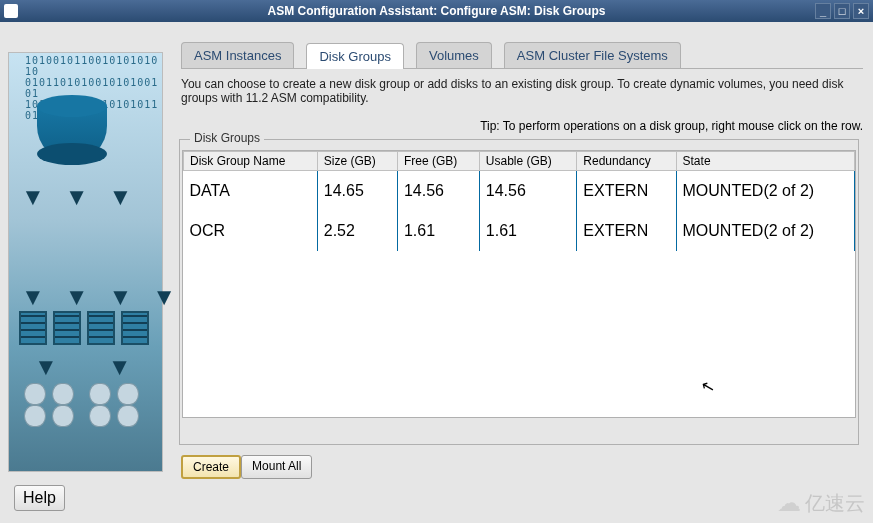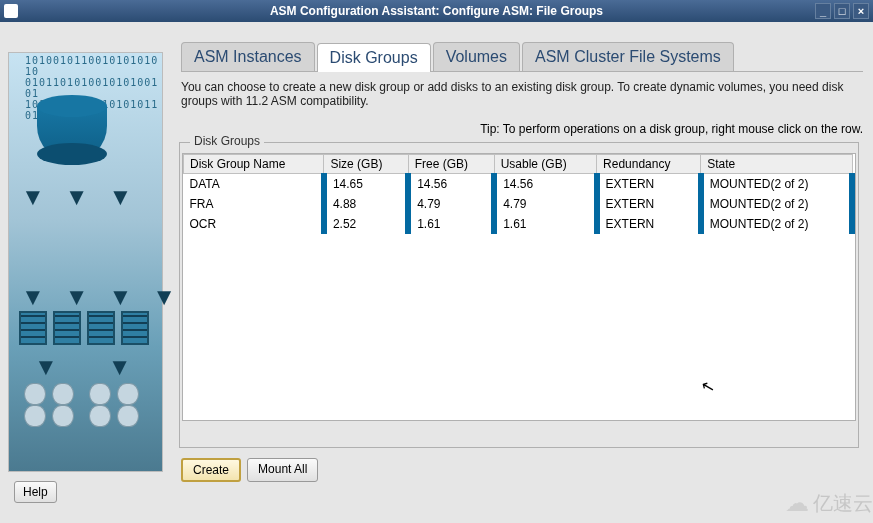--- a/index.html
+++ b/index.html
@@ -120,24 +120,24 @@
     display: flex;
     border-bottom: 1px solid #b0b0b0;
     margin-left: 6px;
   }
   .tab {
     padding: 5px 12px;
     border: 1px solid #b0b0b0;
     border-bottom: none;
     background: #d4d4d4;
     color: #2b4b72;
-    margin-right: 2px;
+    margin-right: 12px;
     border-radius: 4px 4px 0 0;
     cursor: pointer;
-    font-size: 16px;
+    font-size: 13px;
   }
   .tab.active {
     background: #fff;
     position: relative;
     top: 1px;
   }
   .info-text { margin: 8px 0 14px 6px; color: #222; }
   .tip-text { margin-bottom: 6px; margin-left: 6px; text-align: right; }
   .fieldset {
     border: 1px solid #b0b0b0;
@@ -163,55 +163,54 @@
   table.dg { width: 100%; border-collapse: collapse; }
   table.dg th {
     background: #eee;
     text-align: left;
     padding: 2px 6px;
     border: 1px solid #c0c0c0;
     font-weight: normal;
     font-size: 12px;
   }
   table.dg td {
-    padding: 3px 6px;
-    border-right: 6px solid #0369a1;
-    font-size: 12px;
+    padding: 11px 6px;
+    border-right: 1px solid #0369a1;
+    font-size: 16px;
   }
   .btn-row {
     display: flex;
-    gap: 6px;
     margin: 10px 0 0 6px;
   }
   .btn {
     padding: 3px 10px;
     border: 1px solid #999;
     border-radius: 3px;
     background: linear-gradient(#fafafa,#e0e0e0);
     cursor: pointer;
     font-size: 12px;
   }
   .btn.primary {
     background: linear-gradient(#fff8e0, #f3e4b0);
     border: 2px solid #c0a040;
   }
   .help-btn {
     position: absolute;
     left: 14px;
-    bottom: 20px;
+    bottom: 12px;
     padding: 3px 8px;
     border: 1px solid #999;
     border-radius: 3px;
     background: linear-gradient(#fafafa,#e0e0e0);
     cursor: pointer;
-    font-size: 12px;
+    font-size: 16px;
   }
   .watermark {
     position: absolute;
-    right: 0; bottom: 6px;
+    right: 8px; bottom: 6px;
     color: #c6c6c6;
     font-size: 20px;
     display: flex;
     align-items: center;
     gap: 4px;
     font-family: "SimSun", serif;
   }
   .watermark .cloud {
     font-size: 24px;
     color: #d0d0d0;
@@ -224,21 +223,21 @@
     color: #000;
     pointer-events: none;
     transform: rotate(-15deg);
   }
 </style>
 </head>
 <body>
 
 <div class="titlebar">
   <div class="title-icon"></div>
-  <span>ASM Configuration Assistant: Configure ASM: File Groups</span>
+  <span>ASM Configuration Assistant: Configure ASM: Disk Groups</span>
   <div class="win-controls">
     <div class="win-btn">_</div>
     <div class="win-btn">□</div>
     <div class="win-btn">×</div>
   </div>
 </div>
 
 <div class="content-area">
   <div class="sidebar-deco">
     <div class="binary">101001011001010101010<br>010110101001010100101<br>101010110101010101101</div>
@@ -314,28 +313,20 @@
           <tbody>
             <tr>
               <td>DATA</td>
               <td>14.65</td>
               <td>14.56</td>
               <td>14.56</td>
               <td>EXTERN</td>
               <td>MOUNTED(2 of 2)</td>
             </tr>
             <tr>
-              <td>FRA</td>
-              <td>4.88</td>
-              <td>4.79</td>
-              <td>4.79</td>
-              <td>EXTERN</td>
-              <td>MOUNTED(2 of 2)</td>
-            </tr>
-            <tr>
               <td>OCR</td>
               <td>2.52</td>
               <td>1.61</td>
               <td>1.61</td>
               <td>EXTERN</td>
               <td>MOUNTED(2 of 2)</td>
             </tr>
           </tbody>
         </table>
       </div>

